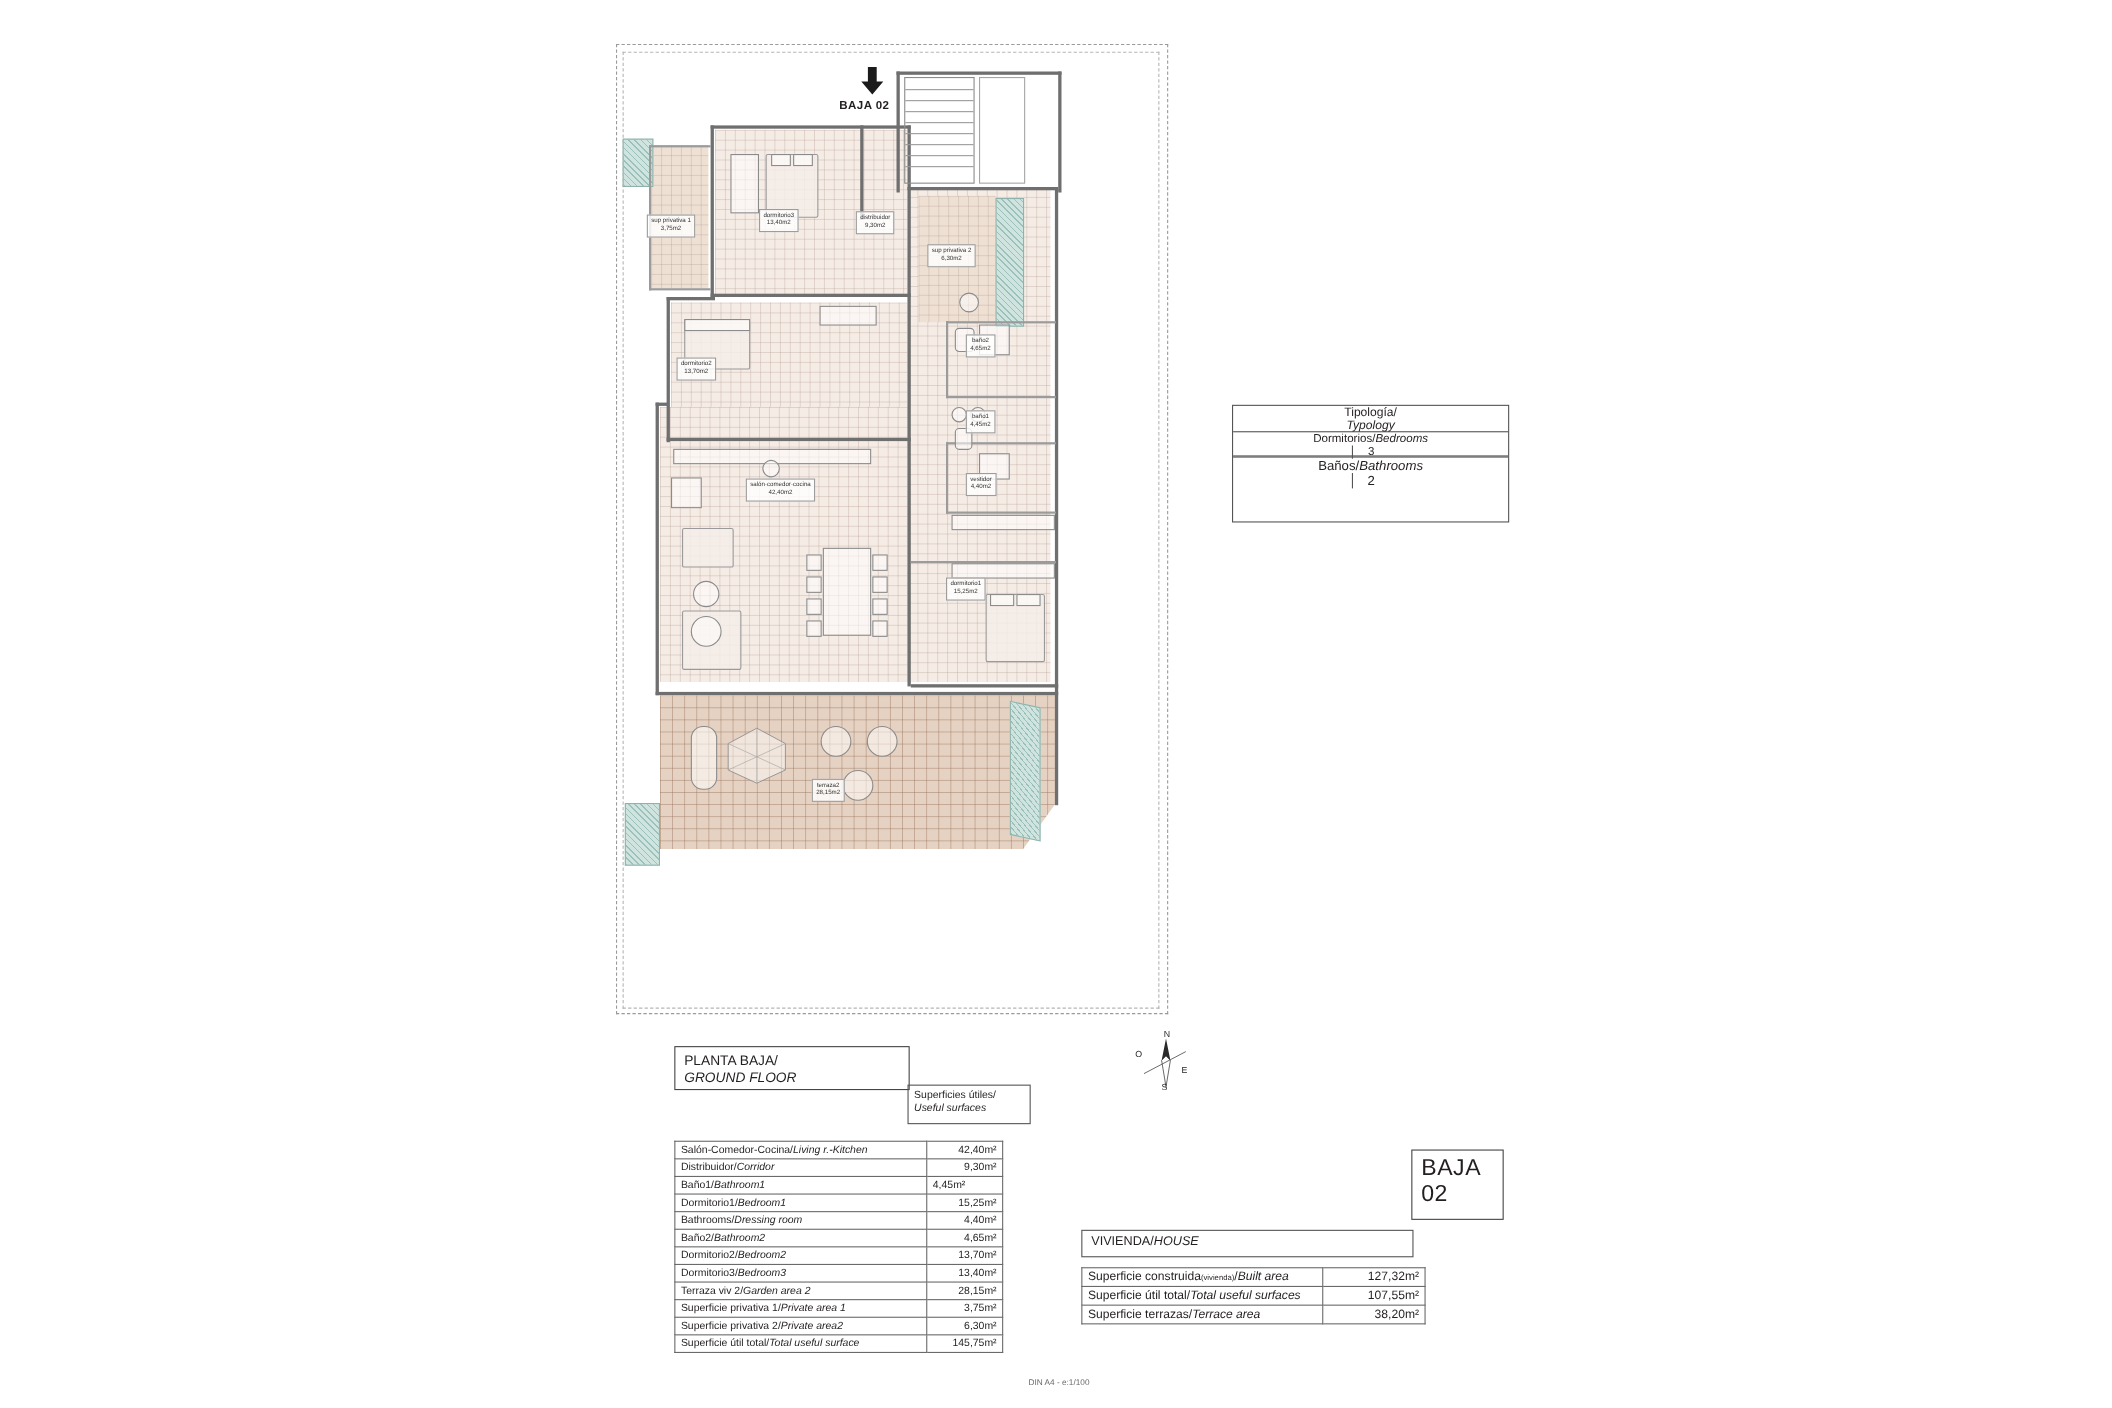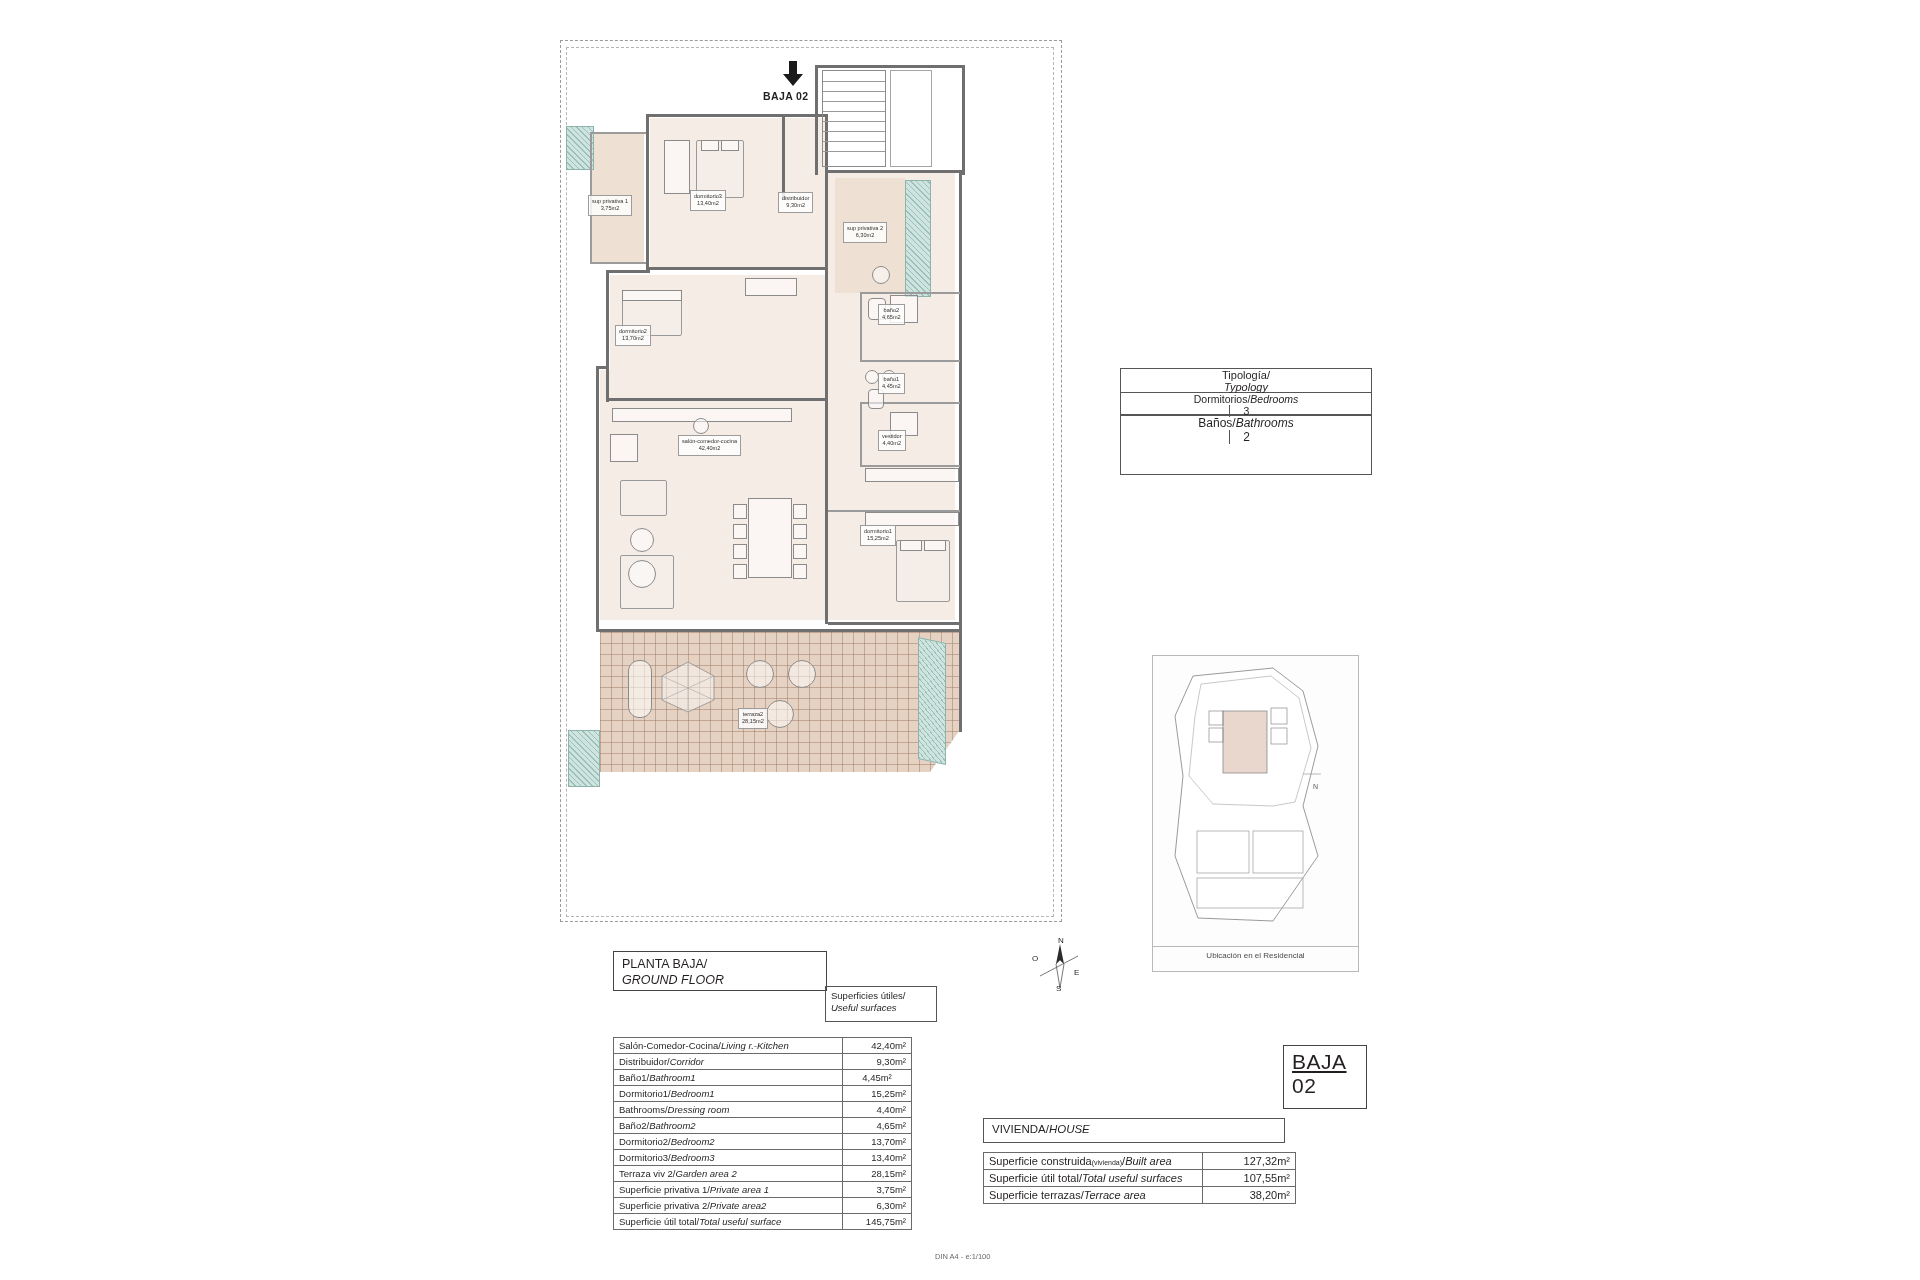--- a/index.html
+++ b/index.html
@@ -250,37 +250,20 @@
       <div style="width:34px;border-left:0.8px solid #555;text-align:center;">3</div>
     </div>
     <div class="row" style="height:21px;font-size:12px;border-top:0.8px solid #555;">
       <div style="flex:1;padding:0 8px;">
         <span>Baños/</span><span class="ital">Bathrooms</span>
       </div>
       <div style="width:34px;border-left:0.8px solid #555;text-align:center;">2</div>
     </div>
   </div>
 
-  <div class="abs" style="left:1152px;top:655px;width:205px;height:315px;border:0.8px solid #b9b9b9;background:#fdfdfd;">
-    <svg width="205" height="290" style="display:block;">
-      <polygon points="40,20 120,12 150,35 165,90 150,150 165,200 120,265 45,262 22,200 30,120 22,60" fill="#ffffff" stroke="#8f8f8f" stroke-width="0.9"></polygon>
-      <polygon points="48,28 118,20 146,42 158,92 142,146 120,150 60,148 36,120 42,60" fill="none" stroke="#b0b0b0" stroke-width="0.7"></polygon>
-      <rect x="70" y="55" width="44" height="62" fill="#e9d7cd" stroke="#8b8b8b" stroke-width="0.8"></rect>
-      <rect x="56" y="55" width="14" height="14" fill="none" stroke="#8b8b8b" stroke-width="0.7"></rect>
-      <rect x="56" y="72" width="14" height="14" fill="none" stroke="#8b8b8b" stroke-width="0.7"></rect>
-      <rect x="118" y="52" width="16" height="16" fill="none" stroke="#8b8b8b" stroke-width="0.7"></rect>
-      <rect x="118" y="72" width="16" height="16" fill="none" stroke="#8b8b8b" stroke-width="0.7"></rect>
-      <rect x="44" y="175" width="52" height="42" fill="none" stroke="#9a9a9a" stroke-width="0.7"></rect>
-      <rect x="100" y="175" width="50" height="42" fill="none" stroke="#9a9a9a" stroke-width="0.7"></rect>
-      <rect x="44" y="222" width="106" height="30" fill="none" stroke="#9a9a9a" stroke-width="0.7"></rect>
-      <line x1="150" y1="118" x2="168" y2="118" stroke="#9a9a9a" stroke-width="0.7"></line>
-      <text x="160" y="133" font-size="7" fill="#5b5b5b" font-family="Liberation Sans">N</text>
-    </svg>
-    <div style="border-top:0.8px solid #b9b9b9;font-size:8px;text-align:center;padding:4px 0;color:#4a4a4a;">Ubicación en el Residencial</div>
-  </div>
 
   <div class="box" style="left:825px;top:986px;width:110px;height:34px;">
     <div style="padding:3px 5px;font-size:9.5px;line-height:1.3;">
       <span>Superficies útiles/</span><br>
       <span class="ital">Useful surfaces</span>
     </div>
   </div>
 
   <div class="abs" style="left:613px;top:1037px;">
     <table class="t" id="tbl-surfaces">
@@ -288,21 +271,21 @@
           <tr>
             <td style="width: 218px;"><span>Salón-Comedor-Cocina/</span><span class="ital">Living r.-Kitchen</span></td>
             <td style="text-align: right; width: 58px;">42,40m²</td>
           </tr>
           <tr>
             <td style="width: 218px;"><span>Distribuidor/</span><span class="ital">Corridor</span></td>
             <td style="text-align: right; width: 58px;">9,30m²</td>
           </tr>
           <tr>
             <td style="width: 218px; margin-top: 29px;"><span>Baño1/</span><span class="ital">Bathroom1</span></td>
-            <td style="text-align: center; width: 58px;">4,45m²</td>
+            <td style="text-align: left; width: 58px;">4,45m²</td>
           </tr>
           <tr>
             <td style="width: 218px;"><span>Dormitorio1/</span><span class="ital">Bedroom1</span></td>
             <td style="text-align: right; width: 58px;">15,25m²</td>
           </tr>
           <tr>
             <td style="width: 218px;"><span>Bathrooms/</span><span class="ital">Dressing room</span></td>
             <td style="text-align: right; width: 58px;">4,40m²</td>
           </tr>
           <tr>
@@ -333,21 +316,21 @@
             <td style="width: 218px;"><span>Superficie útil total/</span><span class="ital">Total useful surface</span></td>
             <td style="text-align: right; width: 58px;">145,75m²</td>
           </tr>
         </tbody>
     </table>
   </div>
 
   <div class="abs" style="left:935px;top:1252px;font-size:7.5px;color:#6a6a6a;">DIN A4 - e:1/100</div>
 
   <div class="title-box" style="left:1283px;top:1045px;width:82px;height:62px;">
-    <div class="big" style="padding:4px 8px 0 8px;text-decoration:underline;">BAJA</div>
+    <div class="big" style="padding:4px 8px 0 8px;">BAJA</div>
     <div class="big" style="padding:0 8px;">02</div>
   </div>
 
   <div class="box" style="left:983px;top:1118px;width:300px;height:23px;">
     <div style="padding:4px 8px;font-size:11.5px;">
       <span>VIVIENDA/</span><span class="ital">HOUSE</span>
     </div>
   </div>
 
   <div class="abs" style="left:983px;top:1152px;">

